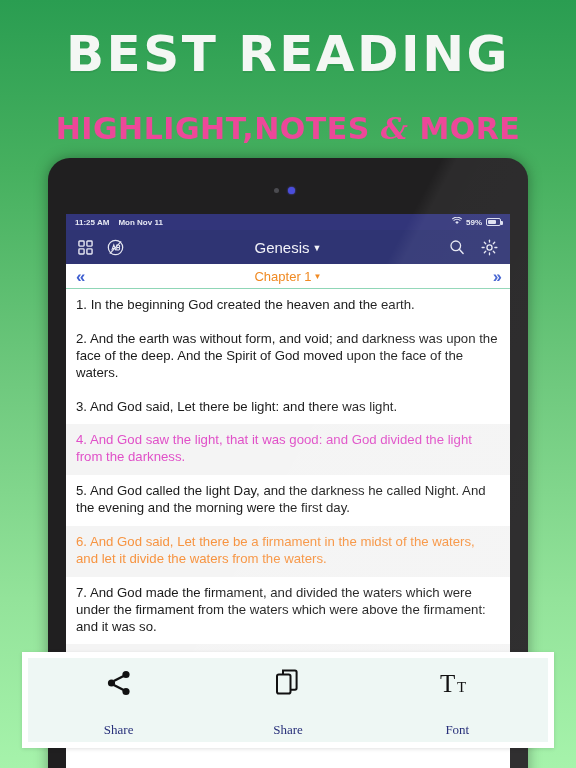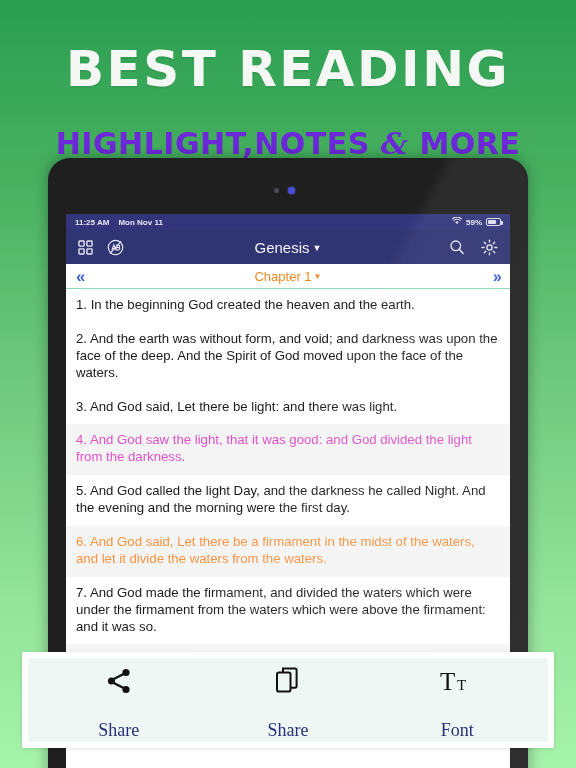--- a/index.html
+++ b/index.html
@@ -4,31 +4,31 @@
 <style>
   * { margin:0; padding:0; box-sizing:border-box; }
   html,body { width:576px; height:768px; }
   body {
     font-family: "Liberation Sans", sans-serif;
     background: linear-gradient(to bottom, #2a9d51 0%, #46b05f 22%, #6fc97e 50%, #93e39a 78%, #a6f3ab 100%);
     position:relative; overflow:hidden;
   }
 
   
-  .promo { position:absolute; left:0; top:15px; width:576px; text-align:center; }
+  .promo { position:absolute; left:0; top:0; width:576px; text-align:center; }
   .promo-h1 {
     font-family:"DejaVu Sans", sans-serif;
     font-weight:bold; color:#f4f7f4;
     font-size:50px; letter-spacing:2.5px;
     margin-top:28px; line-height:1.05;
     text-shadow:0 2px 0 rgba(0,0,0,0.06);
   }
   .promo-h2 {
     font-family:"DejaVu Sans", sans-serif;
-    font-weight:bold; color:#6d28d9;
+    font-weight:bold; color:#ec4899;
     font-size:30px; letter-spacing:0.5px;
     margin-top:30px;
   }
   .promo-h2 .amp { font-family:"DejaVu Serif", serif; font-style:italic; font-weight:bold; }
 
   
   .device {
     position:absolute; left:48px; top:158px;
     width:480px; height:640px;
     background:#201f20;
@@ -118,21 +118,21 @@
     display:flex; align-items:center; justify-content:space-around;
     padding:4px 6px 2px 6px;
   }
   .action-item {
     display:flex; flex-direction:column; align-items:center;
     gap:9px; cursor:pointer; width:88px;
   }
   .action-glyph { height:34px; display:flex; align-items:flex-end; justify-content:center; }
   .action-label {
     font-family:"Liberation Serif", serif;
-    font-size:18px; color:#28307a; white-space:nowrap;margin-top:15px;
+    font-size:13px; color:#28307a; white-space:nowrap;margin-top:15px;
   }
 </style>
 </head>
 <body>
 
 <div class="promo">
   <div class="promo-h1">BEST READING</div>
   <div class="promo-h2"><span>HIGHLIGHT,NOTES </span><span class="amp">&amp;</span><span> MORE</span></div>
 </div>
 

